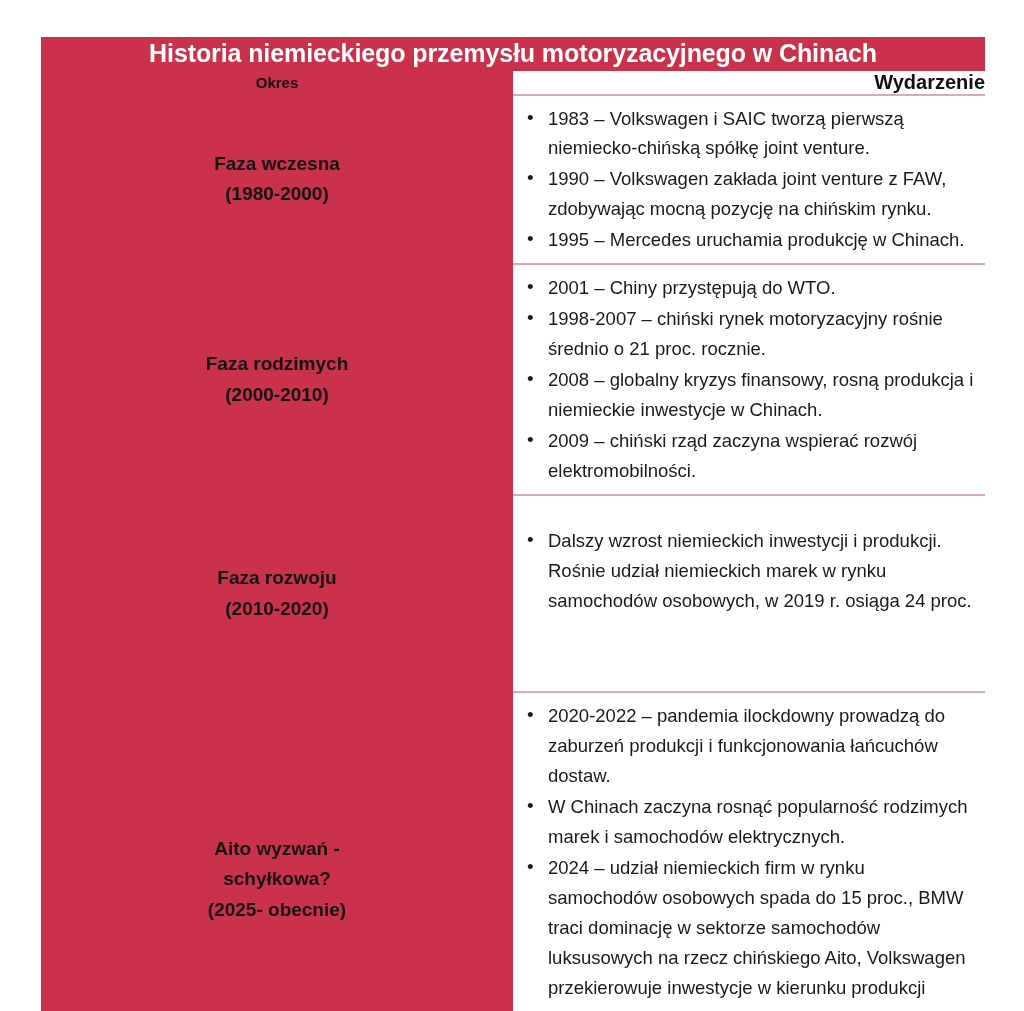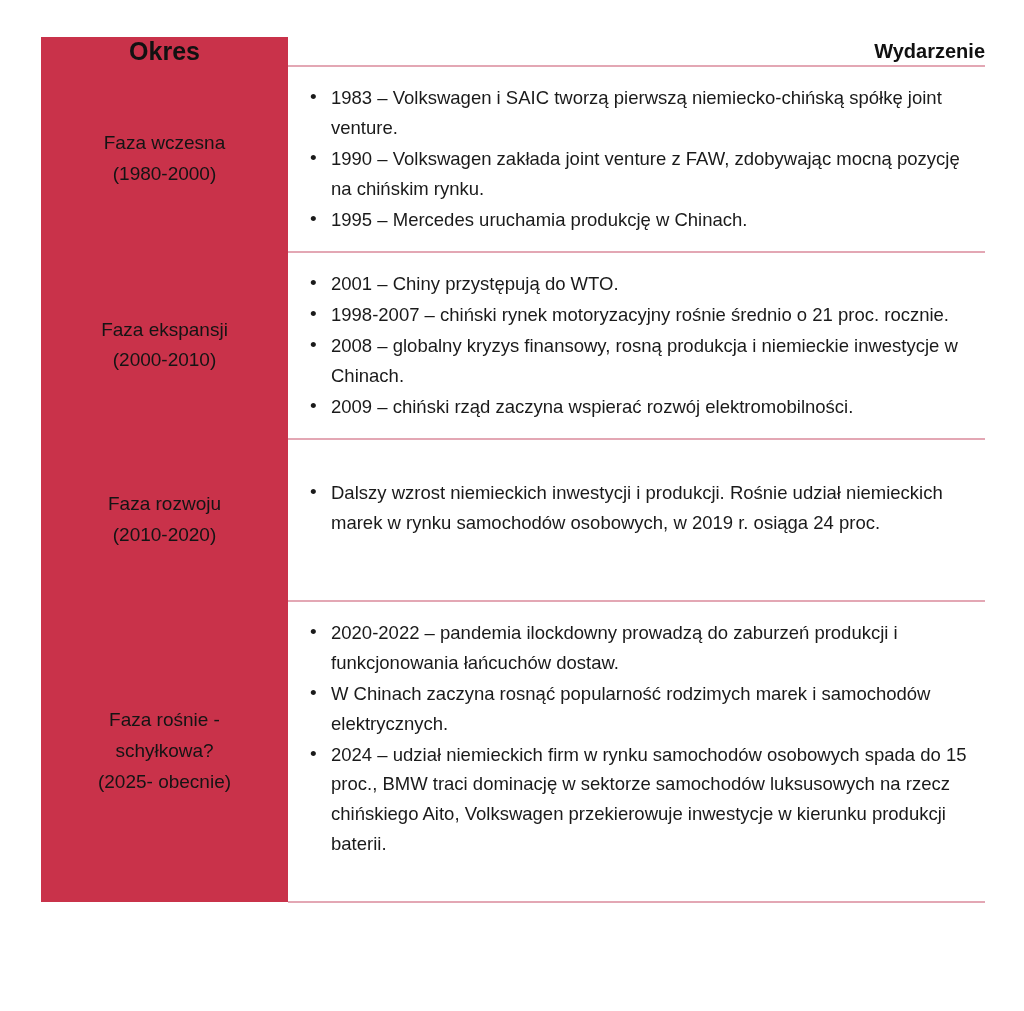--- a/index.html
+++ b/index.html
@@ -54,21 +54,21 @@
   
   .colhead-left {
     background: #C9324A;
     width: 247px;
     text-align: center;
     padding: 18px 6px 18px 6px;
     border-right: 0;
   }
   .colhead-left .label {
     color: #111111;
-    font-size: 25px;
+    font-size: 15px;
     font-weight: bold;
   }
   .colhead-right {
     background: #ffffff;
     text-align: right;
     padding: 18px 10px 18px 10px;
     border-bottom: 2px solid #E3A7B4;
   }
   .colhead-right .label {
     color: #111111;
@@ -79,36 +79,36 @@
   
   .period-cell {
     background: #C9324A;
     width: 247px;
     text-align: center;
     padding: 10px 12px;
   }
   .period-text {
     color: #141414;
     font-size: 19px;
-    font-weight: normal;
+    font-weight: bold;
     line-height: 1.62;
   }
 
   .events-cell {
     background: #ffffff;
     padding: 14px 24px 16px 18px;
     border-bottom: 2px solid #E3A7B4;
   }
   .row-last .events-cell {
     border-bottom: 2px solid #E3A7B4;
   }
 
   ul.events {
     list-style: none;
-    margin: 16px;
+    margin: 8px;
     padding: 0;
   }
   ul.events > li {
     position: relative;
     padding-left: 27px;
     color: #1a1a1a;
     font-size: 18.5px;
     line-height: 1.62;
     margin: 0 0 1px 0;
   }
@@ -126,20 +126,25 @@
   .table { box-shadow: none; }
 </style>
 </head>
 <body>
 
 <div class="page">
 
   <table class="table">
     <tbody>
 
+      <tr>
+        <td class="title-cell" colspan="2">
+          <div class="title-text">Historia niemieckiego przemysłu motoryzacyjnego w Chinach</div>
+        </td>
+      </tr>
 
       <tr>
         <td class="colhead-left">
           <span class="label">Okres</span>
         </td>
         <td class="colhead-right">
           <span class="label">Wydarzenie</span>
         </td>
       </tr>
 
@@ -155,52 +160,52 @@
             <li>1983 – Volkswagen i SAIC tworzą pierwszą niemiecko-chińską spółkę joint venture.</li>
             <li>1990 – Volkswagen zakłada joint venture z FAW, zdobywając mocną pozycję na chińskim rynku.</li>
             <li>1995 – Mercedes uruchamia produkcję w Chinach.</li>
           </ul>
         </td>
       </tr>
 
       <tr>
         <td class="period-cell">
           <div class="period-text">
-            <div>Faza ekspansji</div>
+            <div>Faza rodzimych</div>
             <div>(2000-2010)</div>
           </div>
         </td>
         <td class="events-cell">
           <ul class="events">
             <li>2001 – Chiny przystępują do WTO.</li>
             <li>1998-2007 – chiński rynek motoryzacyjny rośnie średnio o 21 proc. rocznie.</li>
             <li>2008 – globalny kryzys finansowy, rosną produkcja i niemieckie inwestycje w Chinach.</li>
             <li>2009 – chiński rząd zaczyna wspierać rozwój elektromobilności.</li>
           </ul>
         </td>
       </tr>
 
       <tr>
         <td class="period-cell">
           <div class="period-text">
             <div>Faza rozwoju</div>
             <div>(2010-2020)</div>
           </div>
         </td>
-        <td class="events-cell" style="padding-top:22px;padding-bottom:46px;">
+        <td class="events-cell" style="padding-top:22px;padding-bottom:67px;">
           <ul class="events">
             <li>Dalszy wzrost niemieckich inwestycji i produkcji. Rośnie udział niemieckich marek w rynku samochodów osobowych, w 2019 r. osiąga 24 proc.</li>
           </ul>
         </td>
       </tr>
 
       <tr class="row-last">
         <td class="period-cell">
           <div class="period-text">
-            <div>Faza rośnie -</div>
+            <div>Aito wyzwań -</div>
             <div>schyłkowa?</div>
             <div>(2025- obecnie)</div>
           </div>
         </td>
         <td class="events-cell" style="padding-bottom:26px;">
           <ul class="events">
             <li>2020-2022 – pandemia ilockdowny prowadzą do zaburzeń produkcji i funkcjonowania łańcuchów dostaw.</li>
             <li>W Chinach  zaczyna rosnąć popularność rodzimych marek i samochodów elektrycznych.</li>
             <li>2024 – udział niemieckich firm w rynku samochodów osobowych spada do 15 proc., BMW traci dominację w sektorze samochodów luksusowych na rzecz chińskiego Aito, Volkswagen przekierowuje inwestycje w  kierunku produkcji baterii.</li>
           </ul>

